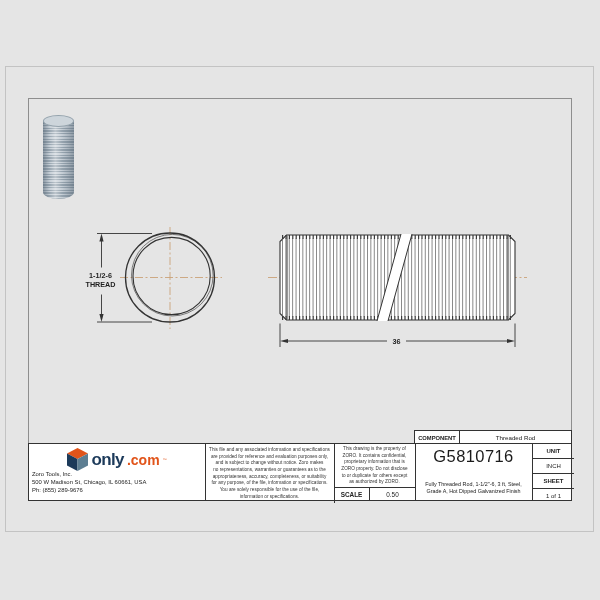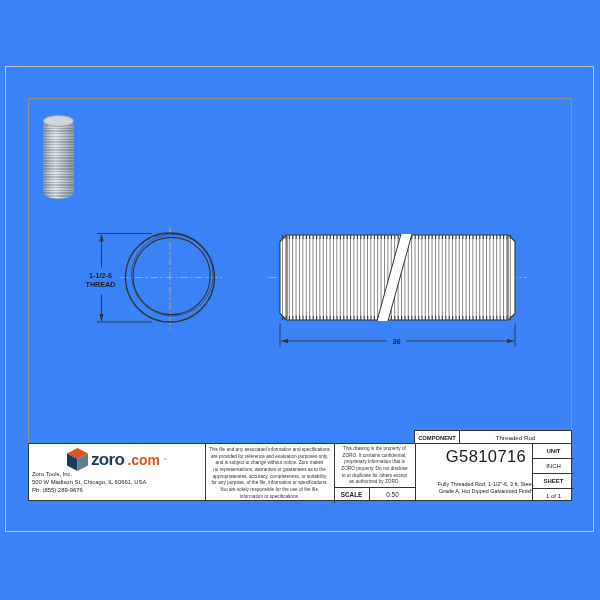--- a/index.html
+++ b/index.html
@@ -1,16 +1,16 @@
 <!DOCTYPE html>
 <html><head>
 <meta charset="utf-8">
 <style>
   html,body{margin:0;padding:0;background:#fff;}
-  #canvas{position:relative;width:600px;height:600px;background:#3b82f6;overflow:hidden;
+  #canvas{position:relative;width:600px;height:600px;background:#e5e5e5;overflow:hidden;
           font-family:"Liberation Sans",sans-serif;color:#222;}
   .abs{position:absolute;box-sizing:border-box;}
 
   
   #page-border{left:5px;top:66px;width:589px;height:466px;border:1px solid #c3c3c3;}
   #drawing-frame{left:28px;top:98px;width:544px;height:403px;border:1.5px solid #8e8e8e;}
 
   
   #rod3d{left:43px;top:115px;width:31px;height:84px;}
   #rod3d .body{position:absolute;left:0;top:6px;width:31px;height:78px;
@@ -38,21 +38,21 @@
   #tb-legal{left:176px;top:0;width:129px;height:100%;border-right:1px solid #333;position:absolute;
     font-size:4.7px;line-height:1.42;text-align:center;color:#333;font-weight:500;padding-top:3px;}
   #tb-prop{left:305px;top:0;width:81px;height:100%;border-right:1px solid #333;position:absolute;}
   #prop-text{position:absolute;left:0;top:2px;width:100%;font-size:4.7px;line-height:1.42;
     text-align:center;color:#333;font-weight:500;}
   #scale-row{position:absolute;left:0;bottom:0;width:100%;height:12px;border-top:1px solid #333;display:flex;}
   #scale-label{width:35px;border-right:1px solid #333;display:flex;align-items:center;justify-content:center;
     font-size:6.4px;font-weight:bold;}
   #scale-value{flex:1;display:flex;align-items:center;justify-content:center;font-size:6.4px;}
   #tb-right{left:386px;top:0;width:158px;height:100%;position:absolute;}
-  #pn-area{position:absolute;left:0;top:0;width:117px;height:100%;padding-left:25px;}
+  #pn-area{position:absolute;left:0;top:0;width:117px;height:100%;}
   #part-number{position:absolute;left:0;top:3px;width:100%;text-align:center;font-size:16.5px;
     font-weight:500;letter-spacing:.4px;color:#1a1a1a;}
   #description{position:absolute;left:0;bottom:4px;width:100%;text-align:center;font-size:5.4px;
     line-height:1.4;color:#222;}
   #unit-col{position:absolute;left:117px;top:0;width:41px;height:100%;border-left:1px solid #333;}
   .uc-row{height:14px;border-bottom:1px solid #333;display:flex;align-items:center;justify-content:center;font-size:6px;}
   .uc-row:last-child{border-bottom:none;height:14.5px;}
   .uc-label{font-weight:bold;}
   #tb-comp{left:414px;top:430px;width:158px;height:14px;border:1px solid #333;border-bottom:none;display:flex;}
   #comp-label{width:44px;border-right:1px solid #333;display:flex;align-items:center;justify-content:center;
@@ -120,21 +120,21 @@
 
   <div class="abs tb" id="tb-band">
 
     <div id="tb-zoro">
       <div id="logo-row">
         <svg width="21" height="23" viewBox="0 0 21 23">
           <polygon points="10.5,0 21,5.5 10.5,11 0,5.5" fill="#e1541a"></polygon>
           <polygon points="0,5.5 10.5,11 10.5,23 0,17.5" fill="#1c3a5a"></polygon>
           <polygon points="21,5.5 10.5,11 10.5,23 21,17.5" fill="#5d7e92"></polygon>
         </svg>
-        <span id="logo-brand">zoro</span>
+        <span id="logo-brand">only</span>
           <span id="logo-tld">.com</span>
           <span id="logo-tm">™</span>
       </div>
       <div id="address">
         <div>Zoro Tools, Inc.</div>
         <div>500 W Madison St, Chicago, IL 60661, USA</div>
         <div>Ph: (855) 289-9676</div>
       </div>
     </div>
 

